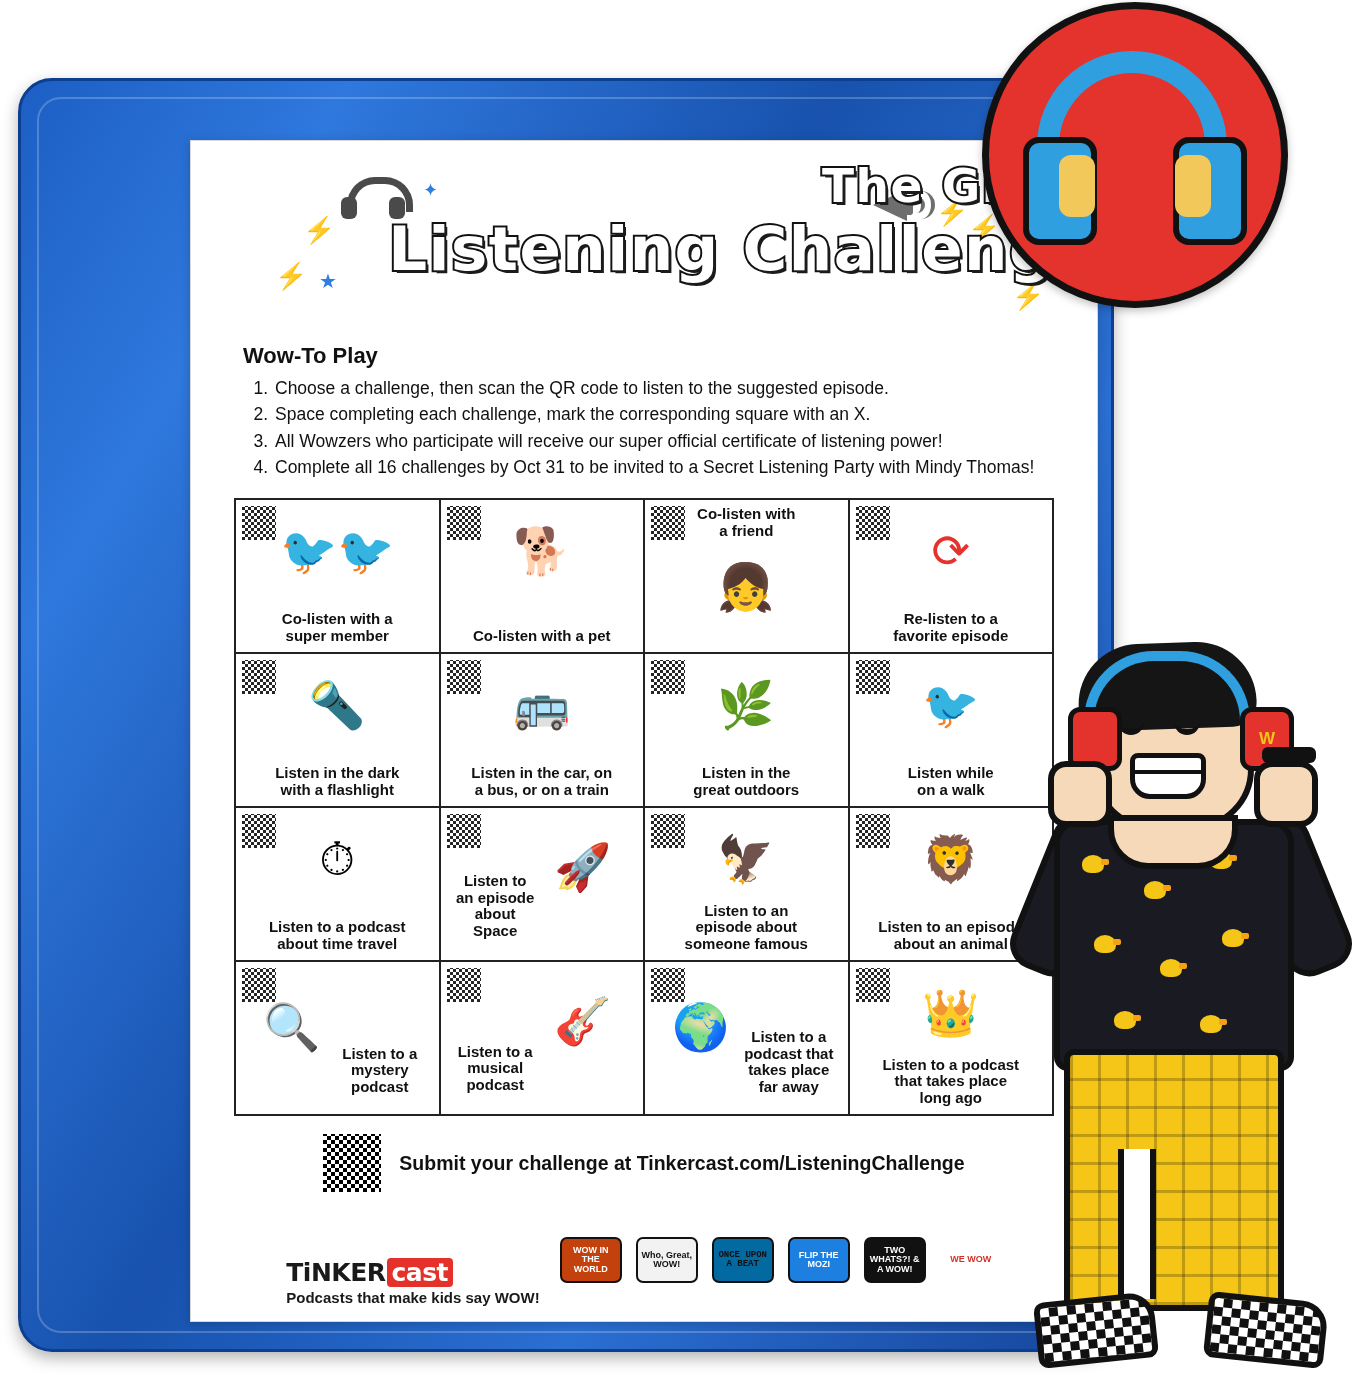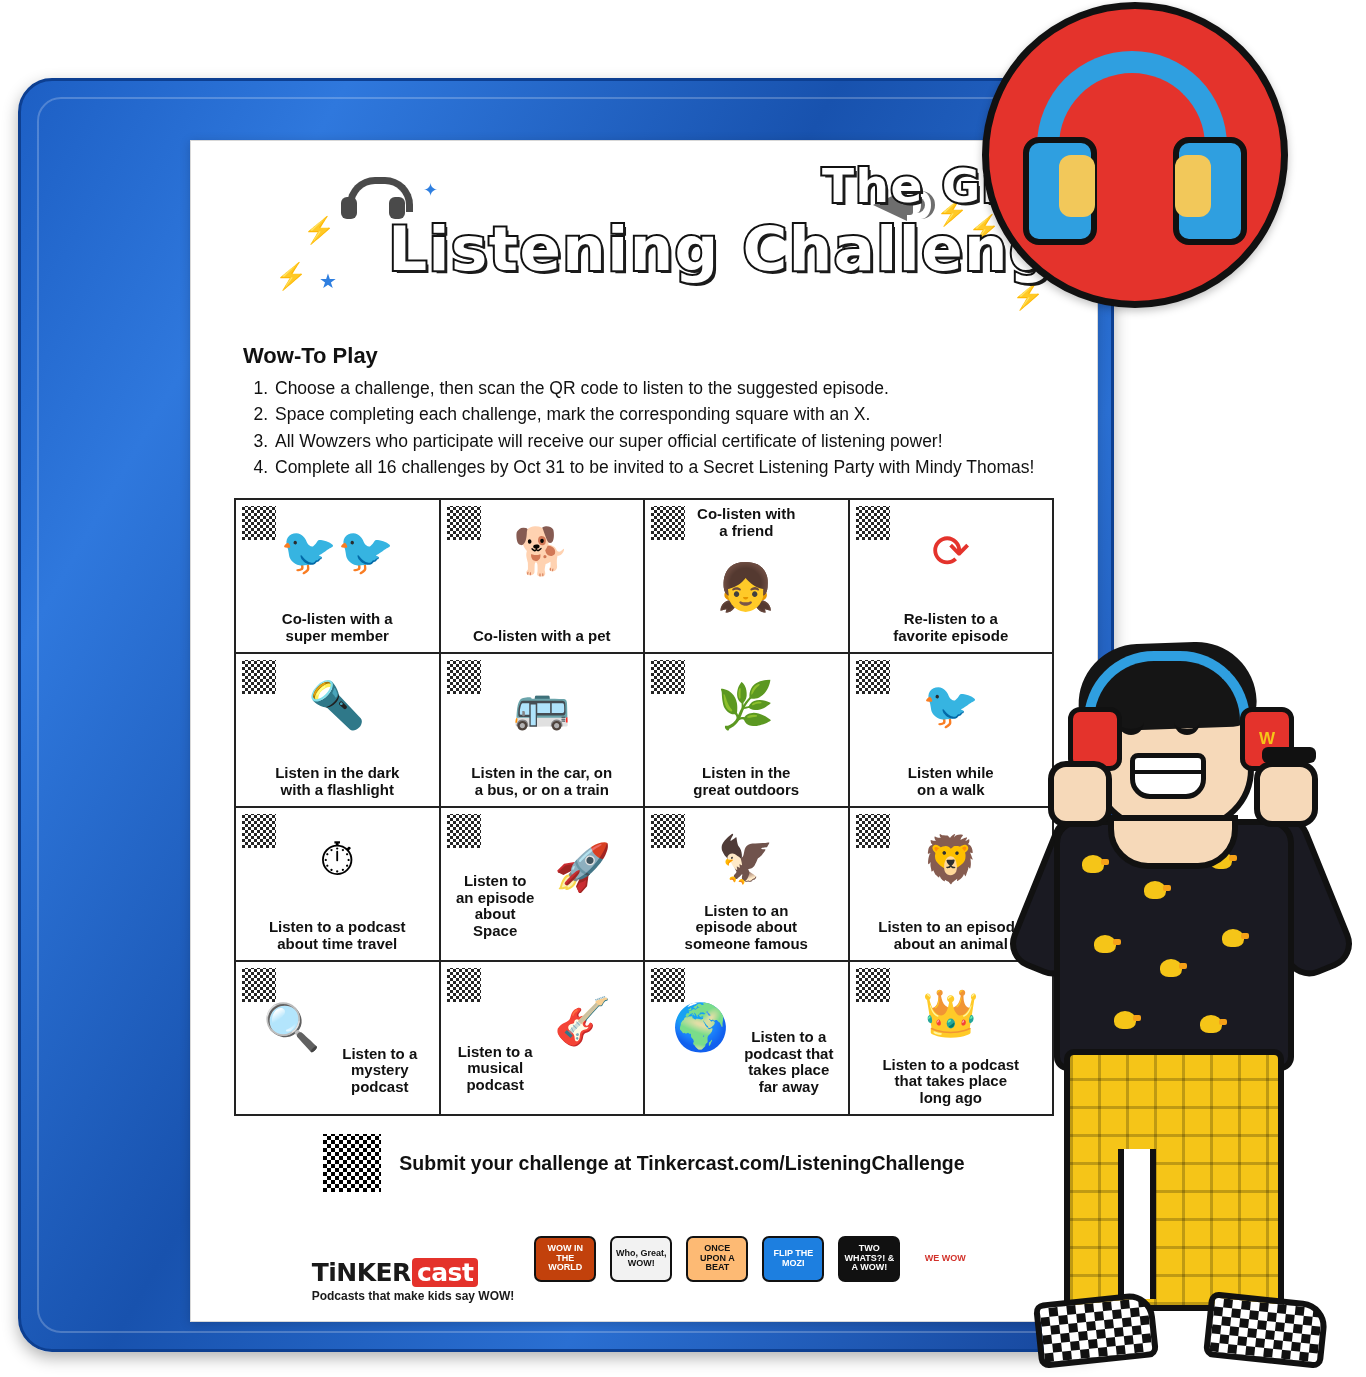--- a/index.html
+++ b/index.html
@@ -262,21 +262,21 @@
     color: #1a1a1a;
   }
   .tinker-word .cast-chip {
     background: #e4322b;
     color: #fff;
     padding: 0 5px;
     border-radius: 4px;
     margin-left: 1px;
   }
   .tinker-tag {
-    font-size: 12px;
+    font-size: 15px;
     font-weight: bold;
     color: #1a1a1a;
     margin-top: 2px;
   }
   .show-logo {
     width: 62px;
     height: 46px;
     border-radius: 7px;
     display: flex;
     align-items: center;
@@ -285,21 +285,21 @@
     font-weight: bold;
     font-size: 9px;
     line-height: 1.05;
     color: #fff;
     padding: 2px;
     box-sizing: border-box;
     border: 2px solid #111;
   }
   .show-logo.l1 { background: #c2410c; }
   .show-logo.l2 { background: #f2f2f2; color:#111; }
-  .show-logo.l3 { background: #fdba74; color:#111; }
+  .show-logo.l3 { background: #0369a1; color:#111;font-family:Liberation Mono, monospace; }
   .show-logo.l4 { background: #1d7fe0; }
   .show-logo.l5 { background: #111; }
   .show-logo.l6 { background: #fff; color:#d2322b; border-color:#fff; }
 
   
   .badge {
     position: absolute;
     right: 78px;
     top: 2px;
     width: 292px;

